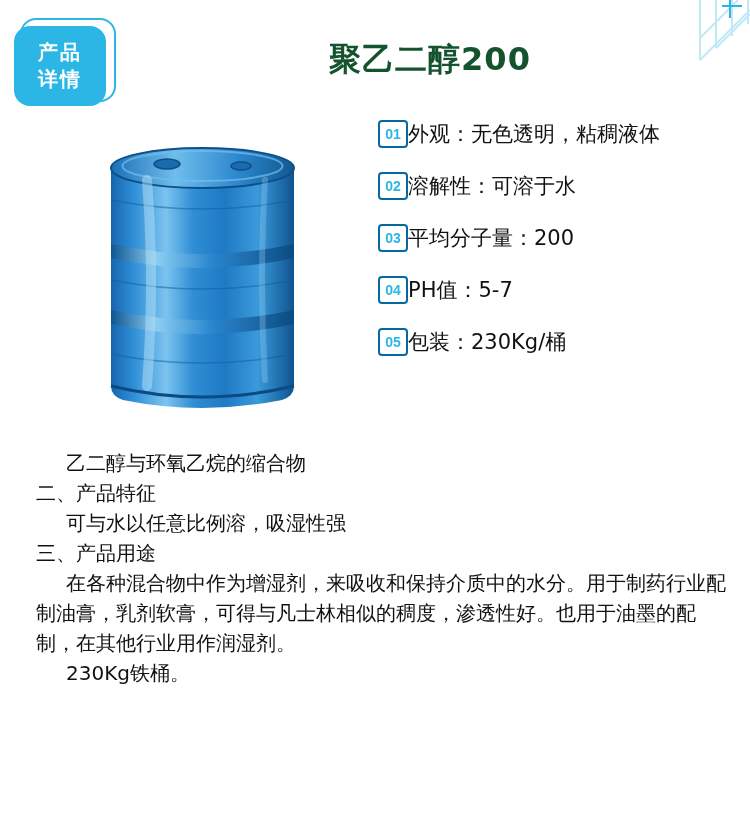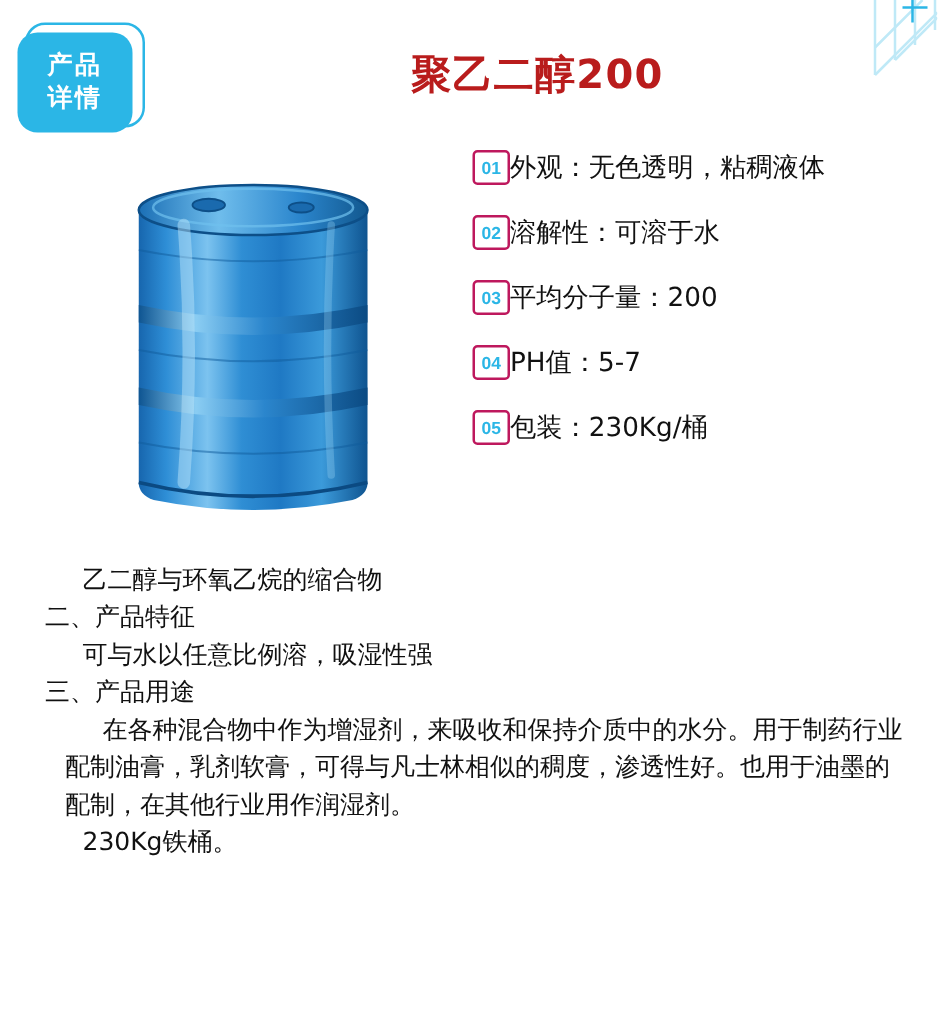--- a/index.html
+++ b/index.html
@@ -69,21 +69,21 @@
     height: 110px;
   }
 
   
   .title {
     position: absolute;
     left: 230px;
     top: 38px;
     width: 400px;
     text-align: center;
-    color: #b91c1c;
+    color: #14532d;
     font-size: 32px;
     font-weight: bold;
     letter-spacing: 1px;
     font-family: "DejaVu Sans", sans-serif;
   }
 
   
   .specs {
     position: absolute;
     left: 378px;
@@ -91,21 +91,21 @@
     width: 360px;
   }
   .spec-row {
     display: flex;
     align-items: center;
     height: 52px;
   }
   .spec-num {
     width: 30px;
     height: 28px;
-    border: 2px solid #be185d;
+    border: 2px solid #0369a1;
     border-radius: 4px;
     box-sizing: border-box;
     color: #2bb6e6;
     font-size: 14px;
     font-weight: bold;
     display: flex;
     align-items: center;
     justify-content: center;
     flex: 0 0 auto;
     font-family: "Liberation Sans", sans-serif;
@@ -141,21 +141,20 @@
     margin: 0;
     padding: 0;
   }
   .sec-body {
     margin: 0;
     padding: 0 0 0 30px;
   }
   .sec-body.full {
     padding-left: 0;
     text-indent: 30px;
-    margin-left: 16px;
   }
 </style>
 </head>
 <body>
 
 <div class="deco-lines">
   <svg width="120" height="110" viewBox="0 0 120 110" xmlns="http://www.w3.org/2000/svg">
     <g stroke="#bfe9f7" stroke-width="2" fill="none">
       <path d="M70 0 L70 60"></path>
       <path d="M86 0 L86 48"></path>

